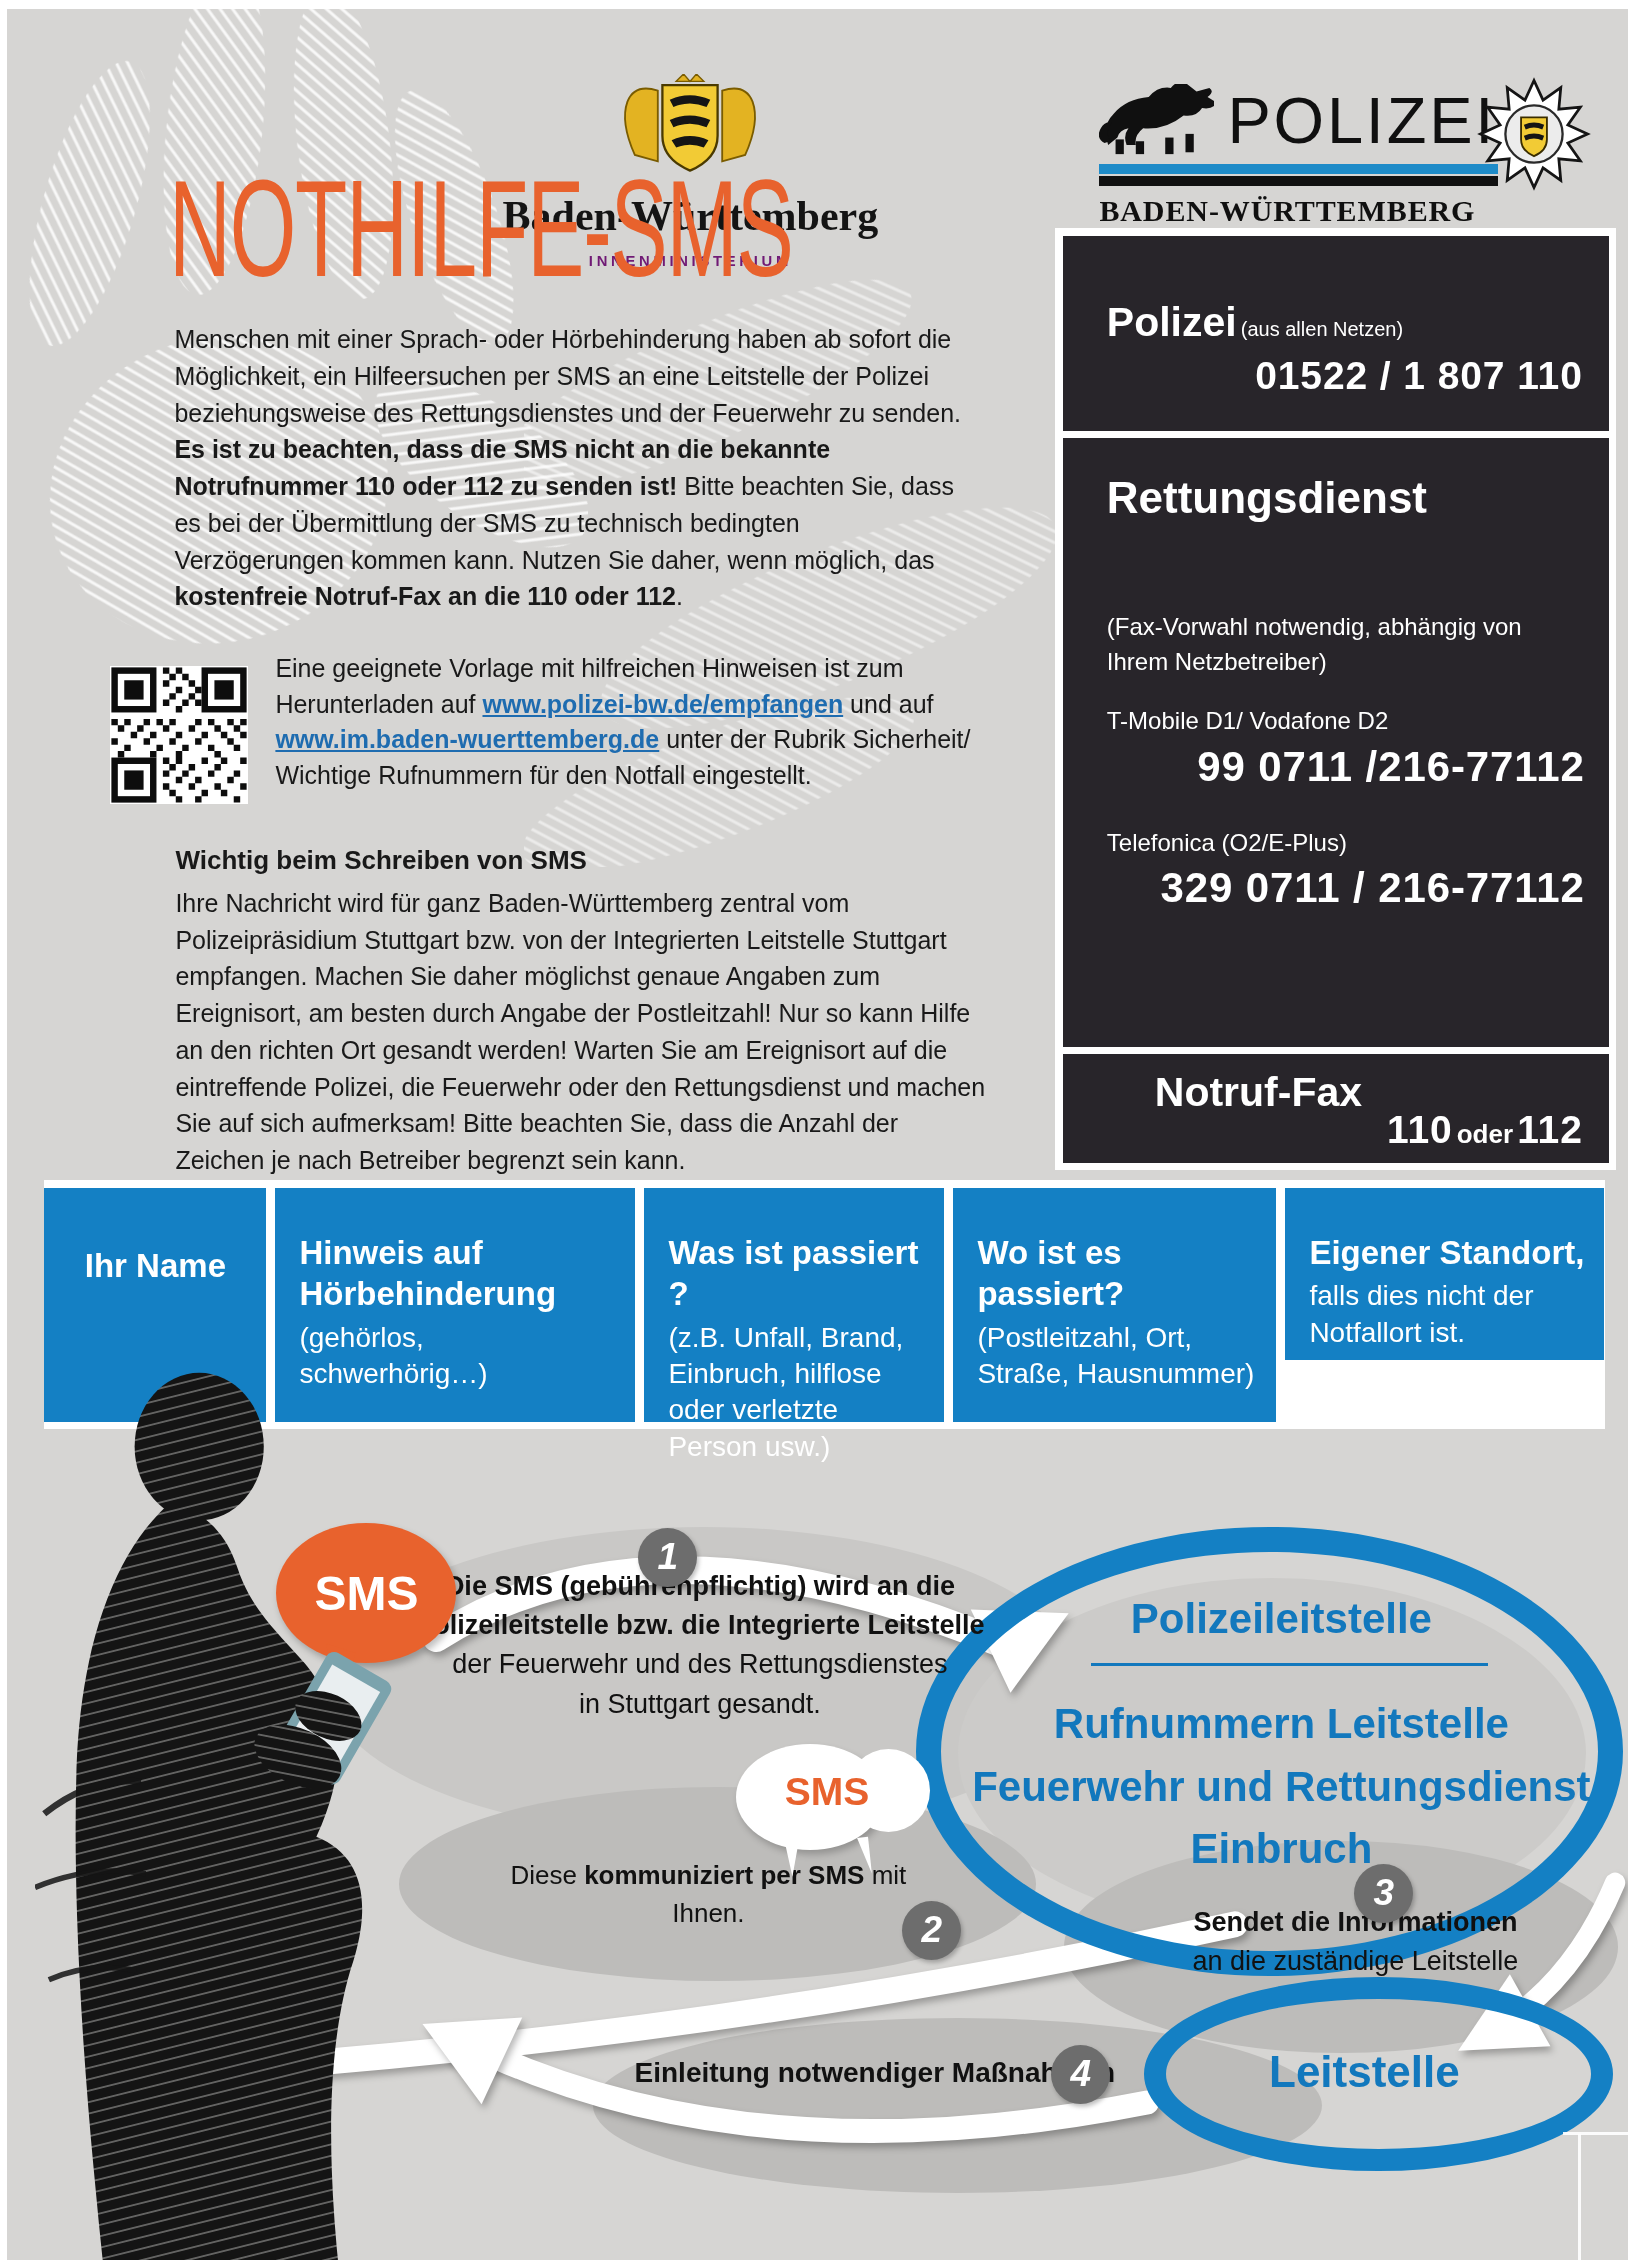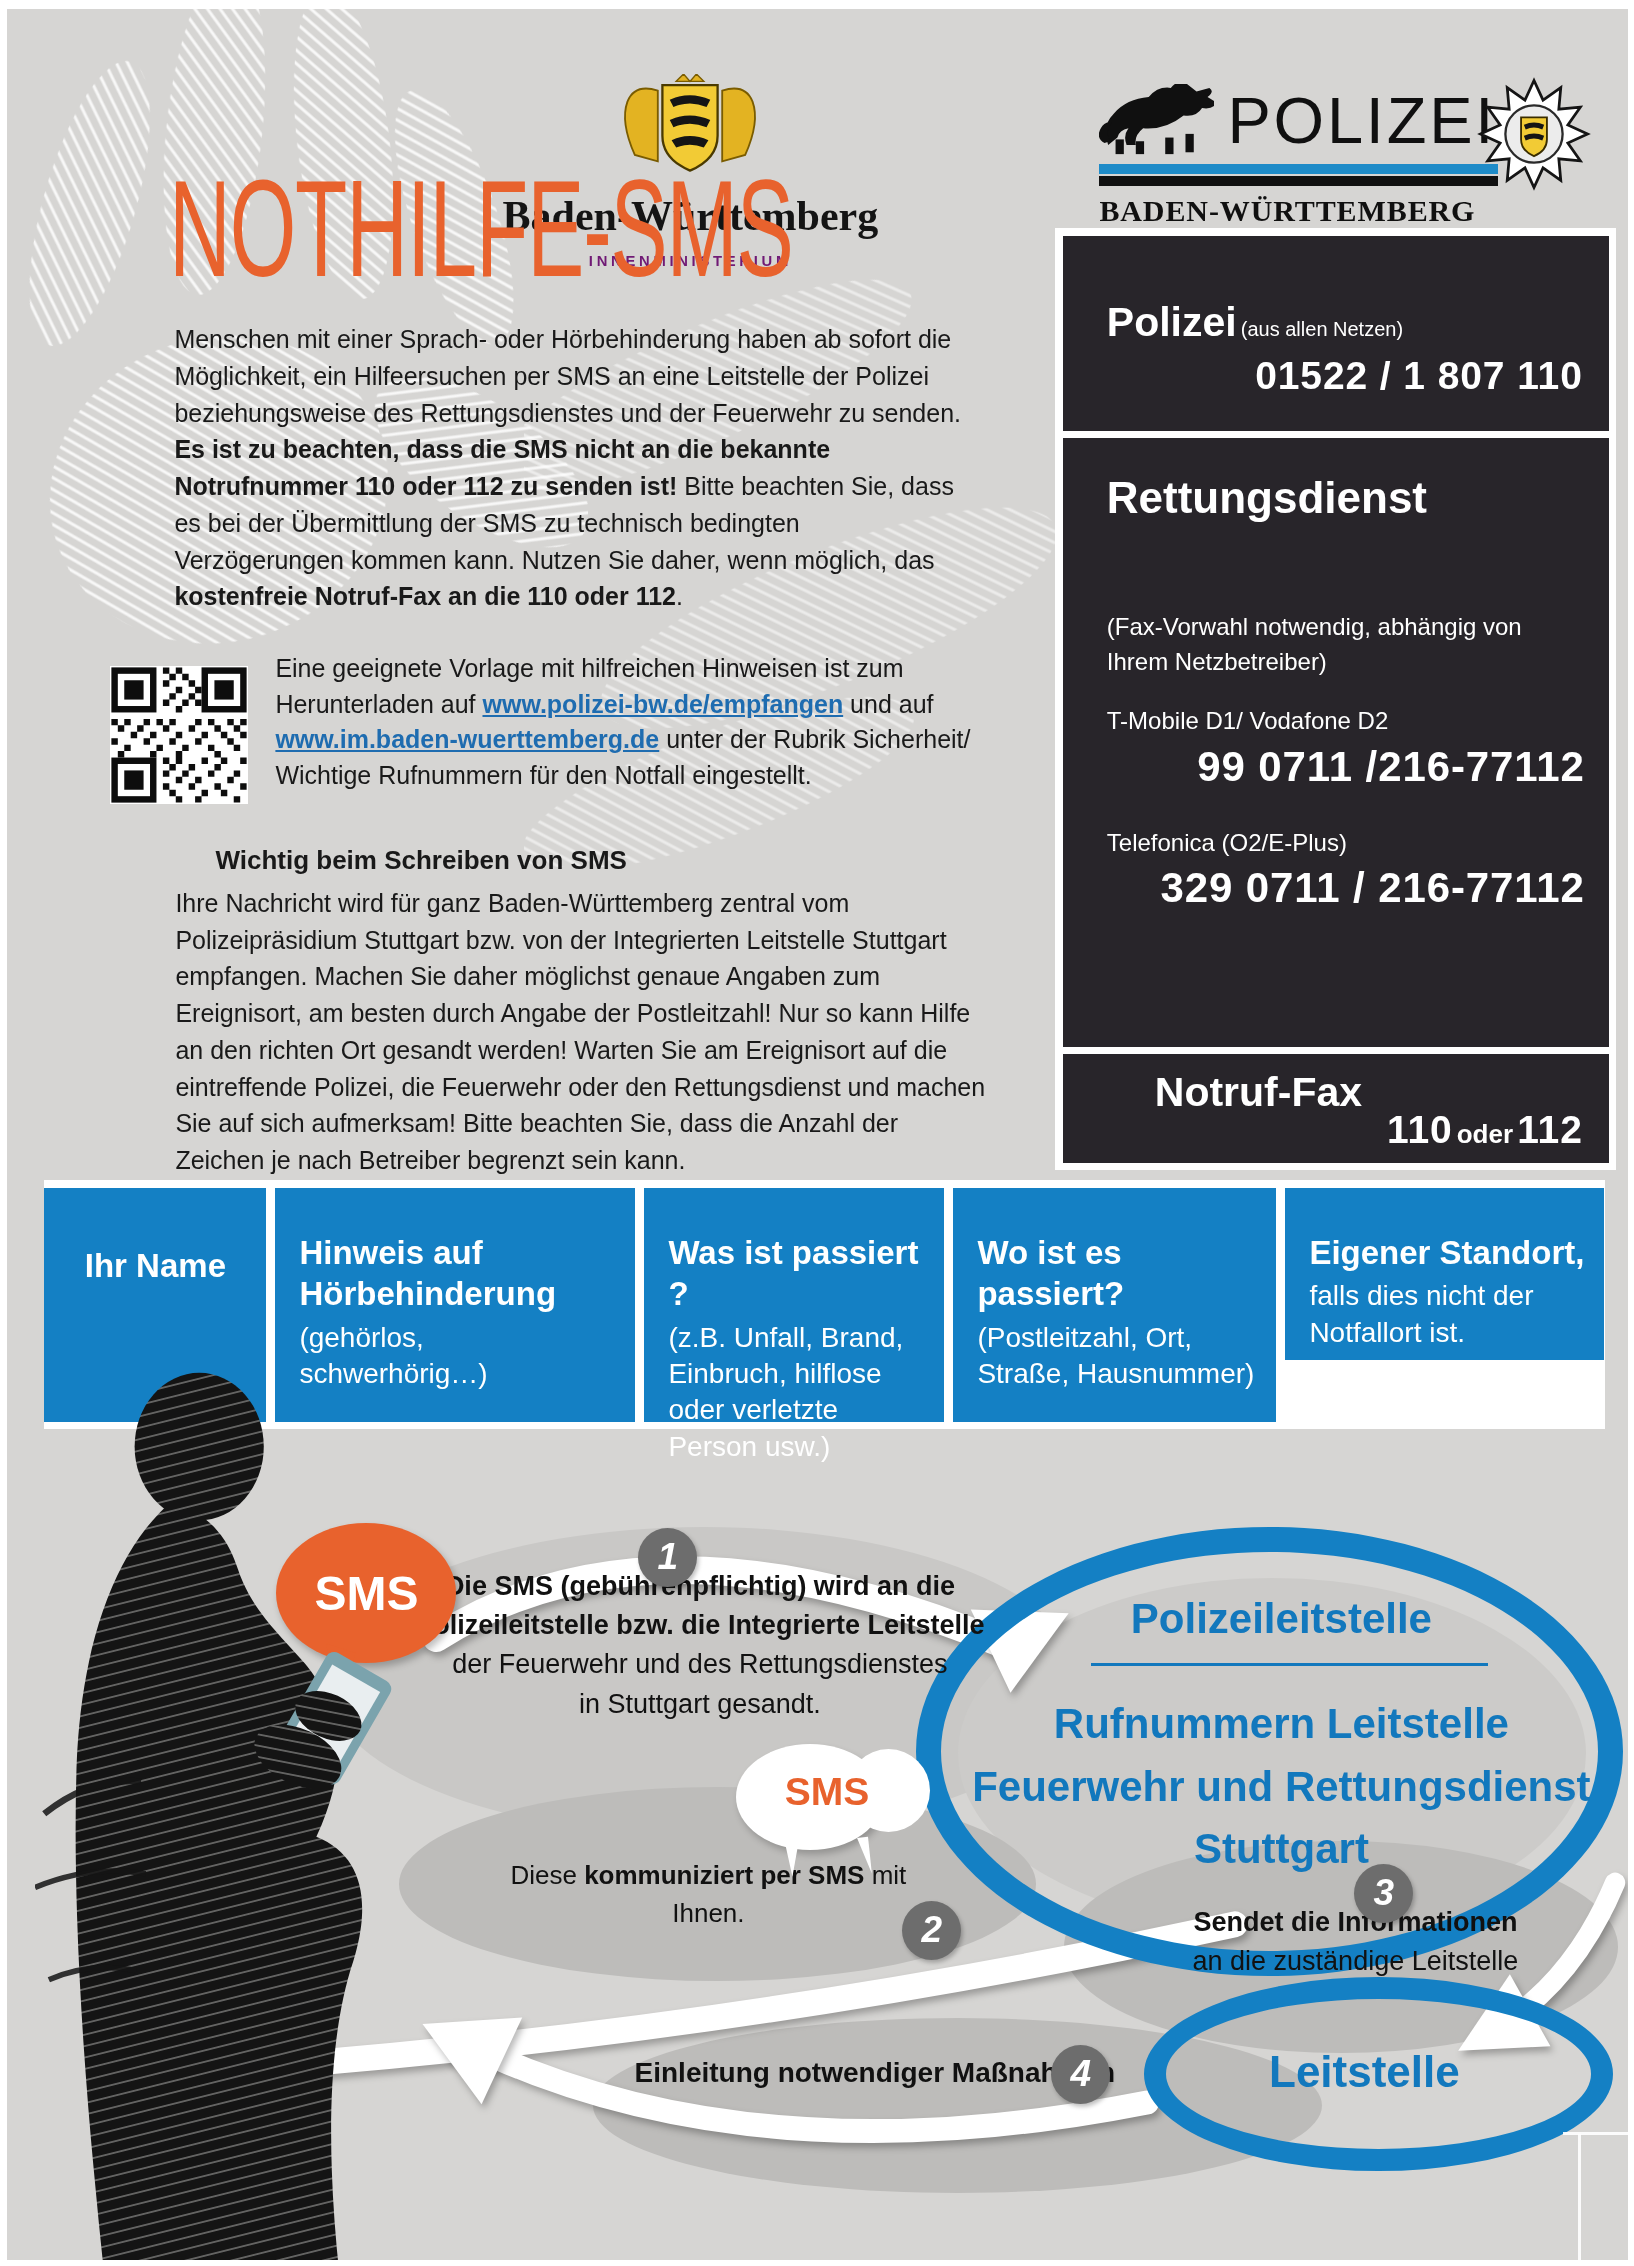--- a/index.html
+++ b/index.html
@@ -158,21 +158,21 @@
         M70 140h7v7h-7z M91 140h7v7h-7z M133 140h7v7h-7z"></path>
       </g>
     </g>
   </svg>
 
   <p class="abs copy" style="left:268px;top:642px;width:701px;margin:0;line-height:1.42;">
     <span>Eine geeignete Vorlage mit hilfreichen Hinweisen ist zum Herunterladen auf </span><span class="link">www.polizei-bw.de/empfangen</span><span> und auf </span><span class="link">www.im.baden-wuerttemberg.de</span><span> unter der Rubrik Sicherheit/ Wichtige Rufnummern für den Notfall eingestellt.</span>
   </p>
 
   <div class="abs" style="left:168px;top:832px;width:817px;">
-    <div class="copy b" style="font-size:26px;margin-left:40px;">Wichtig beim Schreiben von SMS</div>
+    <div class="copy b" style="font-size:26px;">Wichtig beim Schreiben von SMS</div>
     <p class="copy" style="margin:5.5px 0 0 0;">Ihre Nachricht wird für ganz Baden-Württemberg zentral vom Polizeipräsidium Stuttgart bzw. von der Integrierten Leitstelle Stuttgart empfangen. Machen Sie daher möglichst genaue Angaben zum Ereignisort, am besten durch Angabe der Postleitzahl! Nur so kann Hilfe an den richten Ort gesandt werden! Warten Sie am Ereignisort auf die eintreffende Polizei, die Feuerwehr oder den Rettungsdienst und machen Sie auf sich aufmerksam! Bitte beachten Sie, dass die Anzahl der Zeichen je nach Betreiber begrenzt sein kann.</p>
   </div>
 
   <div class="abs dkpanel-bg" style="left:1048px;top:219px;width:561px;height:942px;">
 
     <div class="dk abs" style="left:7.4px;top:7.4px;width:546px;height:195px;">
       <div class="abs" style="left:44px;top:63px;">
         <span class="lbl-big">Polizei</span>
         <span class="note-sm">(aus allen Netzen)</span>
       </div>
@@ -258,21 +258,21 @@
     <span class="b" style="display:block;">Die SMS (gebührenpflichtig) wird an die</span>
     <span class="b" style="display:block;">Polizeileitstelle bzw. die Integrierte Leitstelle</span>
     <span style="display:block;">der Feuerwehr und des Rettungsdienstes</span>
     <span style="display:block;">in Stuttgart gesandt.</span>
   </div>
 
   <div class="abs bluebig" style="left:960px;top:1586px;width:628px;">Polizeileitstelle</div>
   <div class="abs" style="left:1084px;top:1654px;width:397px;height:2.8px;background:#1278bd;"></div>
   <div class="abs bluebig" style="left:960px;top:1691px;width:628px;">Rufnummern Leitstelle</div>
   <div class="abs bluebig" style="left:960px;top:1754px;width:628px;">Feuerwehr  und Rettungsdienst</div>
-  <div class="abs bluebig" style="left:960px;top:1816px;width:628px;">Stuttgart</div>
+  <div class="abs bluebig" style="left:960px;top:1816px;width:628px;">Einbruch</div>
 
   <div class="abs dgtxt" style="left:415px;top:1848px;width:572px;font-size:26px;">
     <span>Diese </span><span class="b">kommuniziert per SMS</span><span> mit</span>
     <span style="display:block;">Ihnen.</span>
   </div>
 
   <div class="abs dgtxt" style="left:1071px;top:1894px;width:554px;font-size:27px;">
     <span class="b" style="display:block;">Sendet die Informationen</span>
     <span style="display:block;">an die zuständige Leitstelle</span>
   </div>

